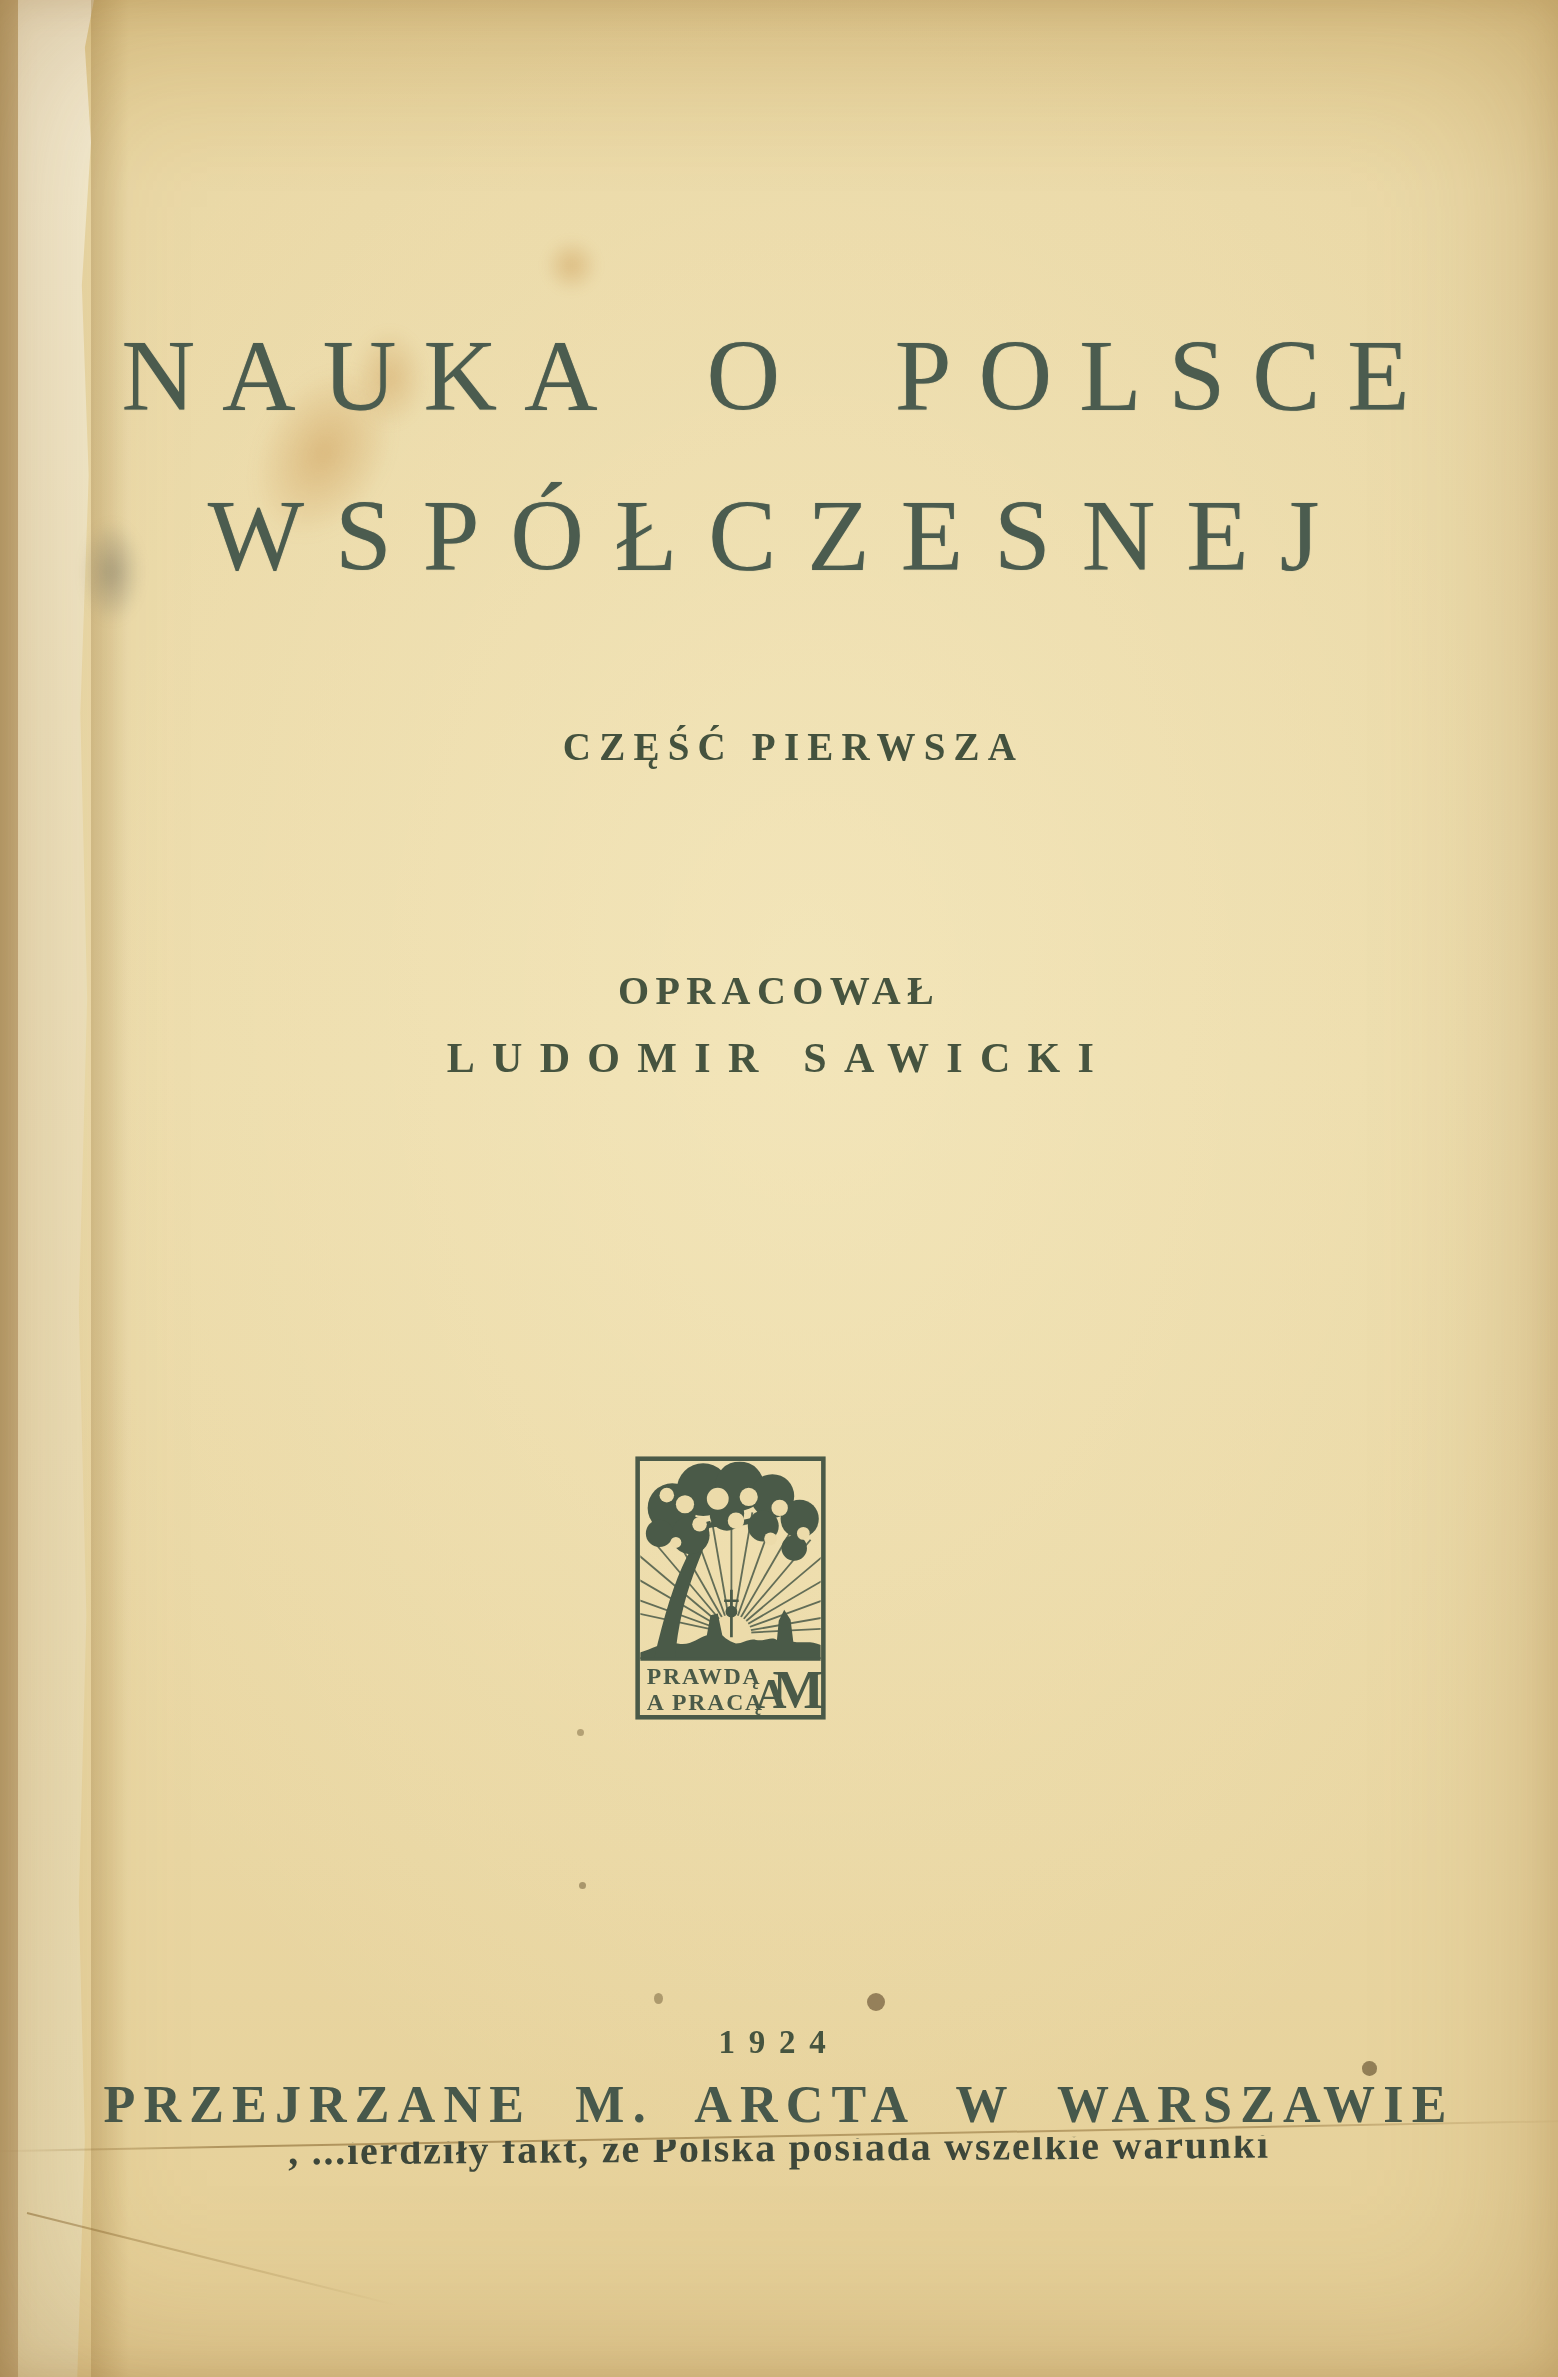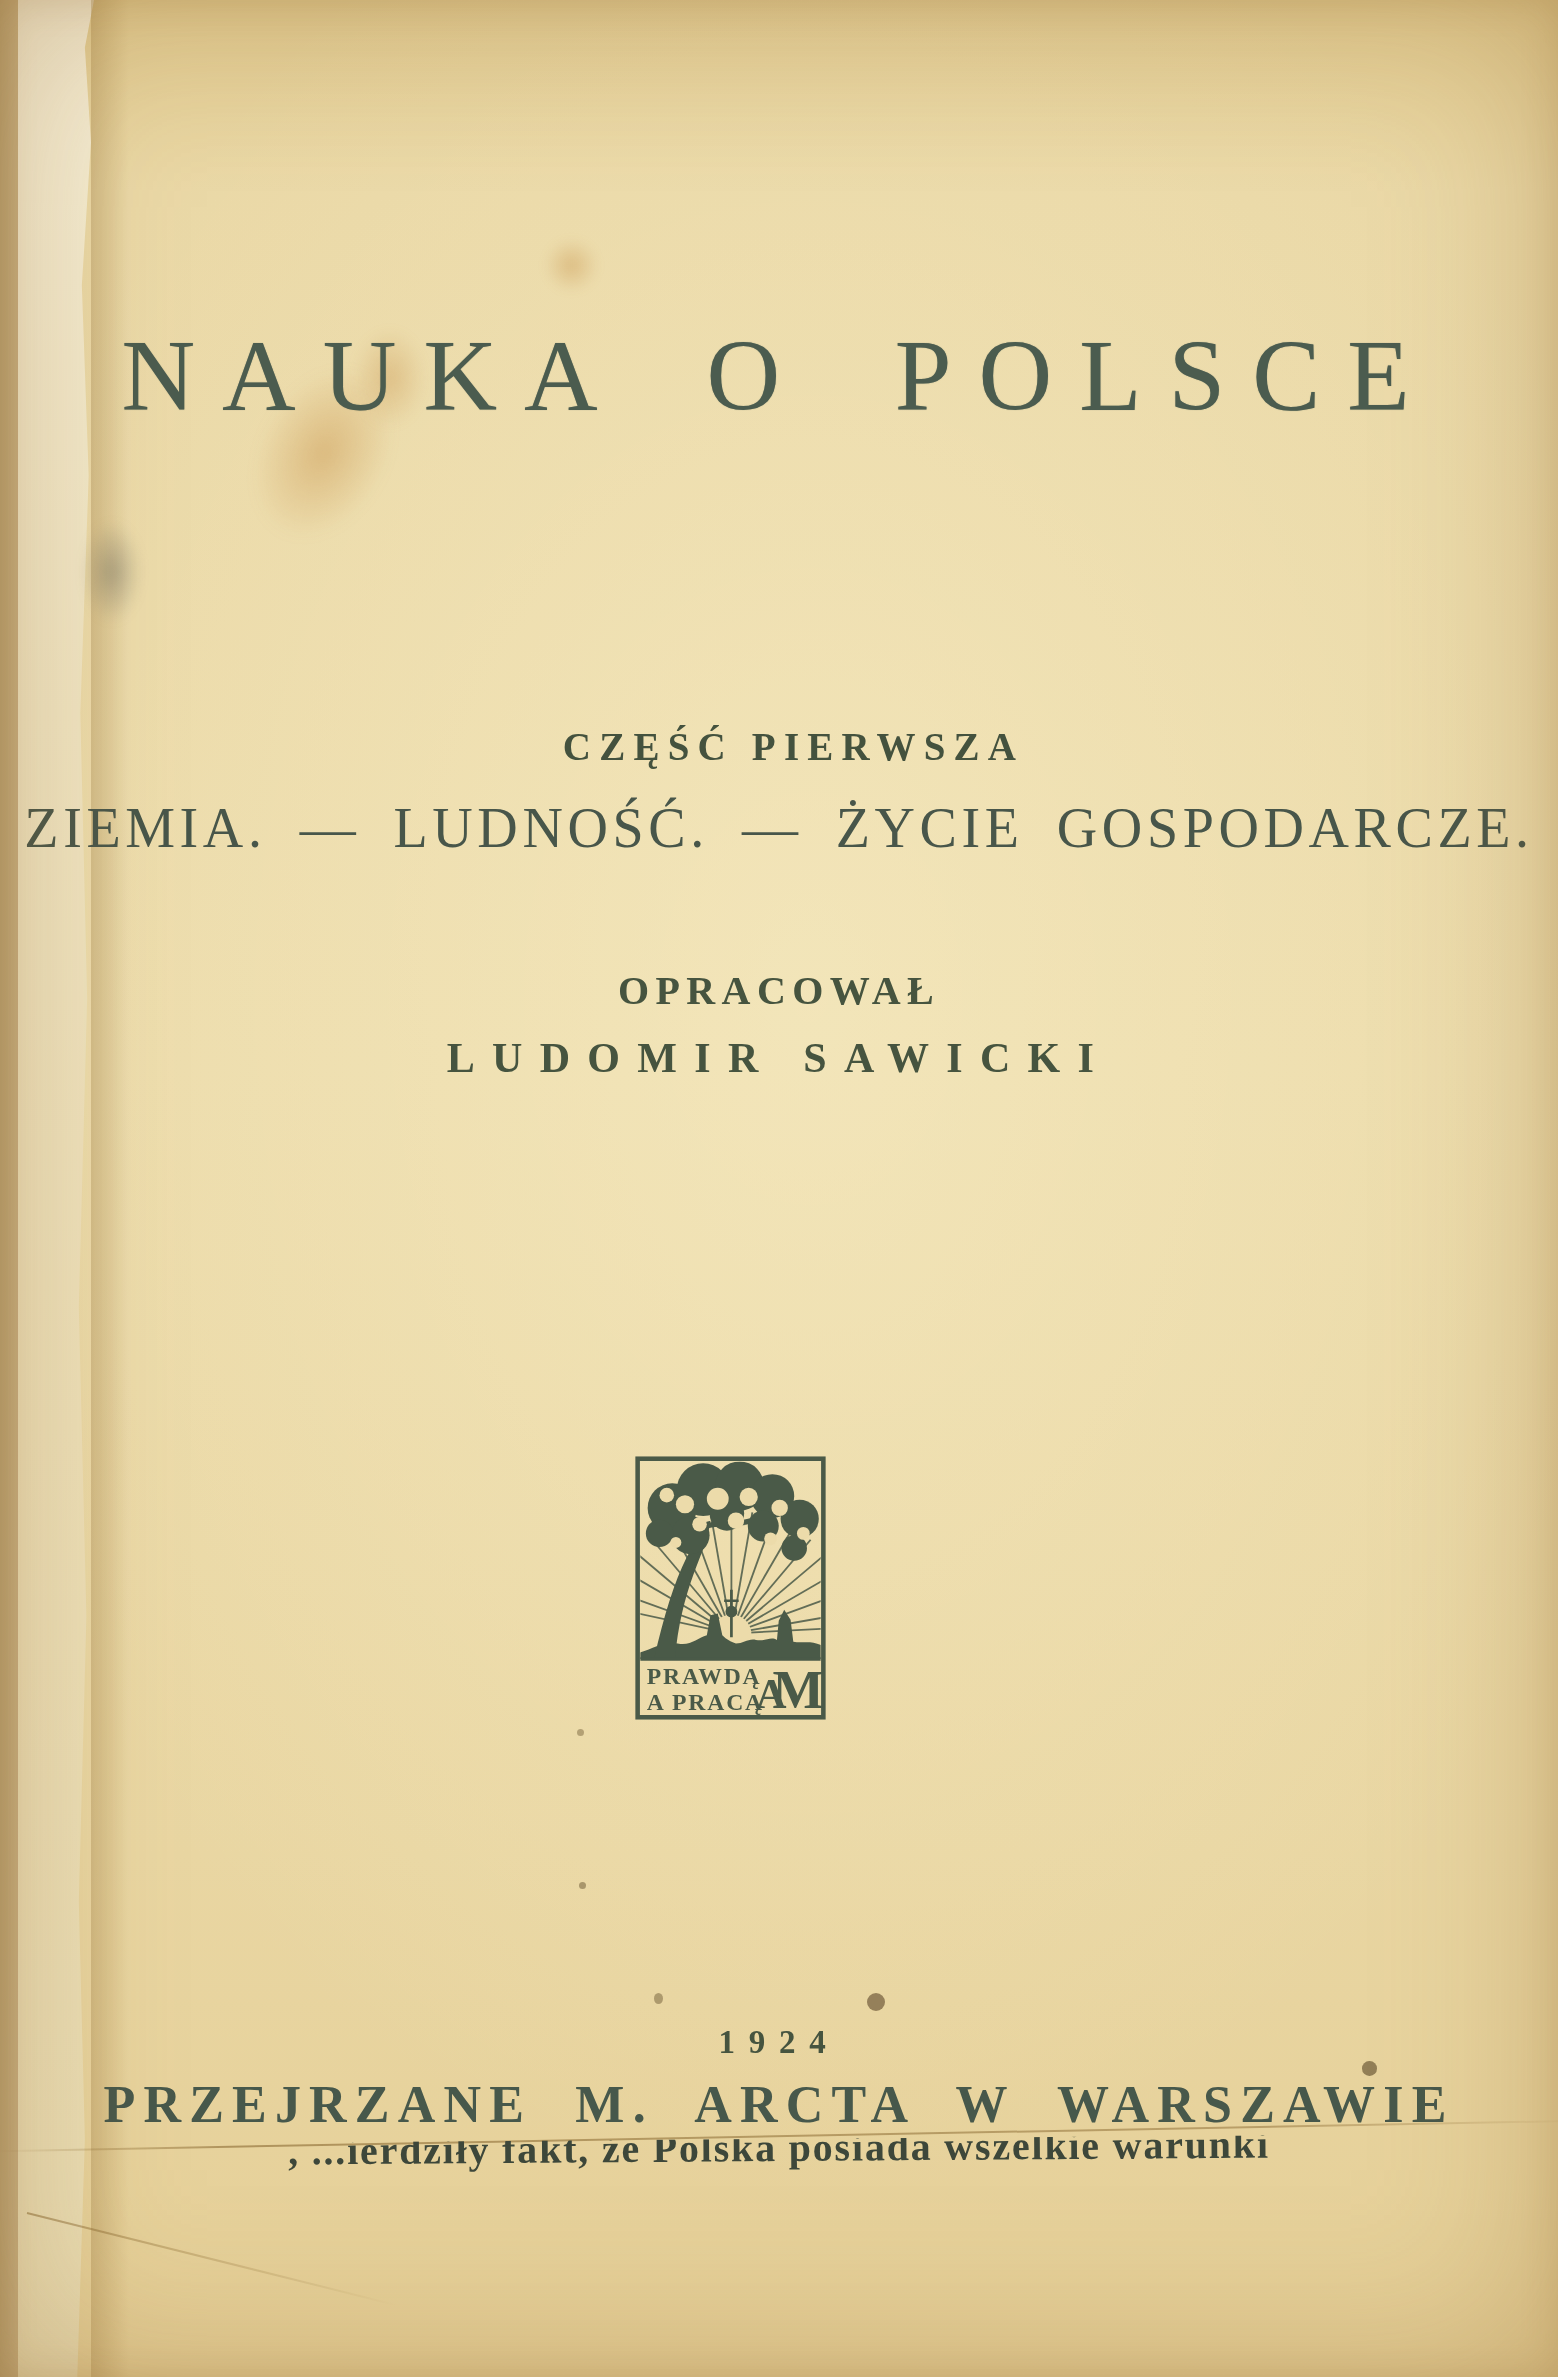--- a/index.html
+++ b/index.html
@@ -83,22 +83,22 @@
   <div class="stain fox-2"></div>
   <div class="stain fox-3"></div>
   <div class="stain smudge"></div>
   <div class="speck speck-a"></div>
   <div class="speck speck-b"></div>
   <div class="speck speck-c"></div>
   <div class="speck speck-d"></div>
   <div class="speck speck-e"></div>
 
   <div class="line title-1">NAUKA O POLSCE</div>
+  <div class="line title-2">WSPÓŁCZESNEJ</div>
   <div class="line part-heading">CZĘŚĆ PIERWSZA</div>
-  <div class="line subtitle">ZIEMIA. — LUDNOŚĆ. — ŻYCIE GOSPODARCZE.</div>
   <div class="line prepared-label">OPRACOWAŁ</div>
   <div class="line prepared-name">LUDOMIR SAWICKI</div>
 
   <div class="mark-wrap">
     <svg viewBox="0 0 212 292" xmlns="http://www.w3.org/2000/svg">
       <defs>
         <clipPath id="pic">
             <rect x="7" y="7" width="198" height="217"></rect>
           </clipPath>
       </defs>

